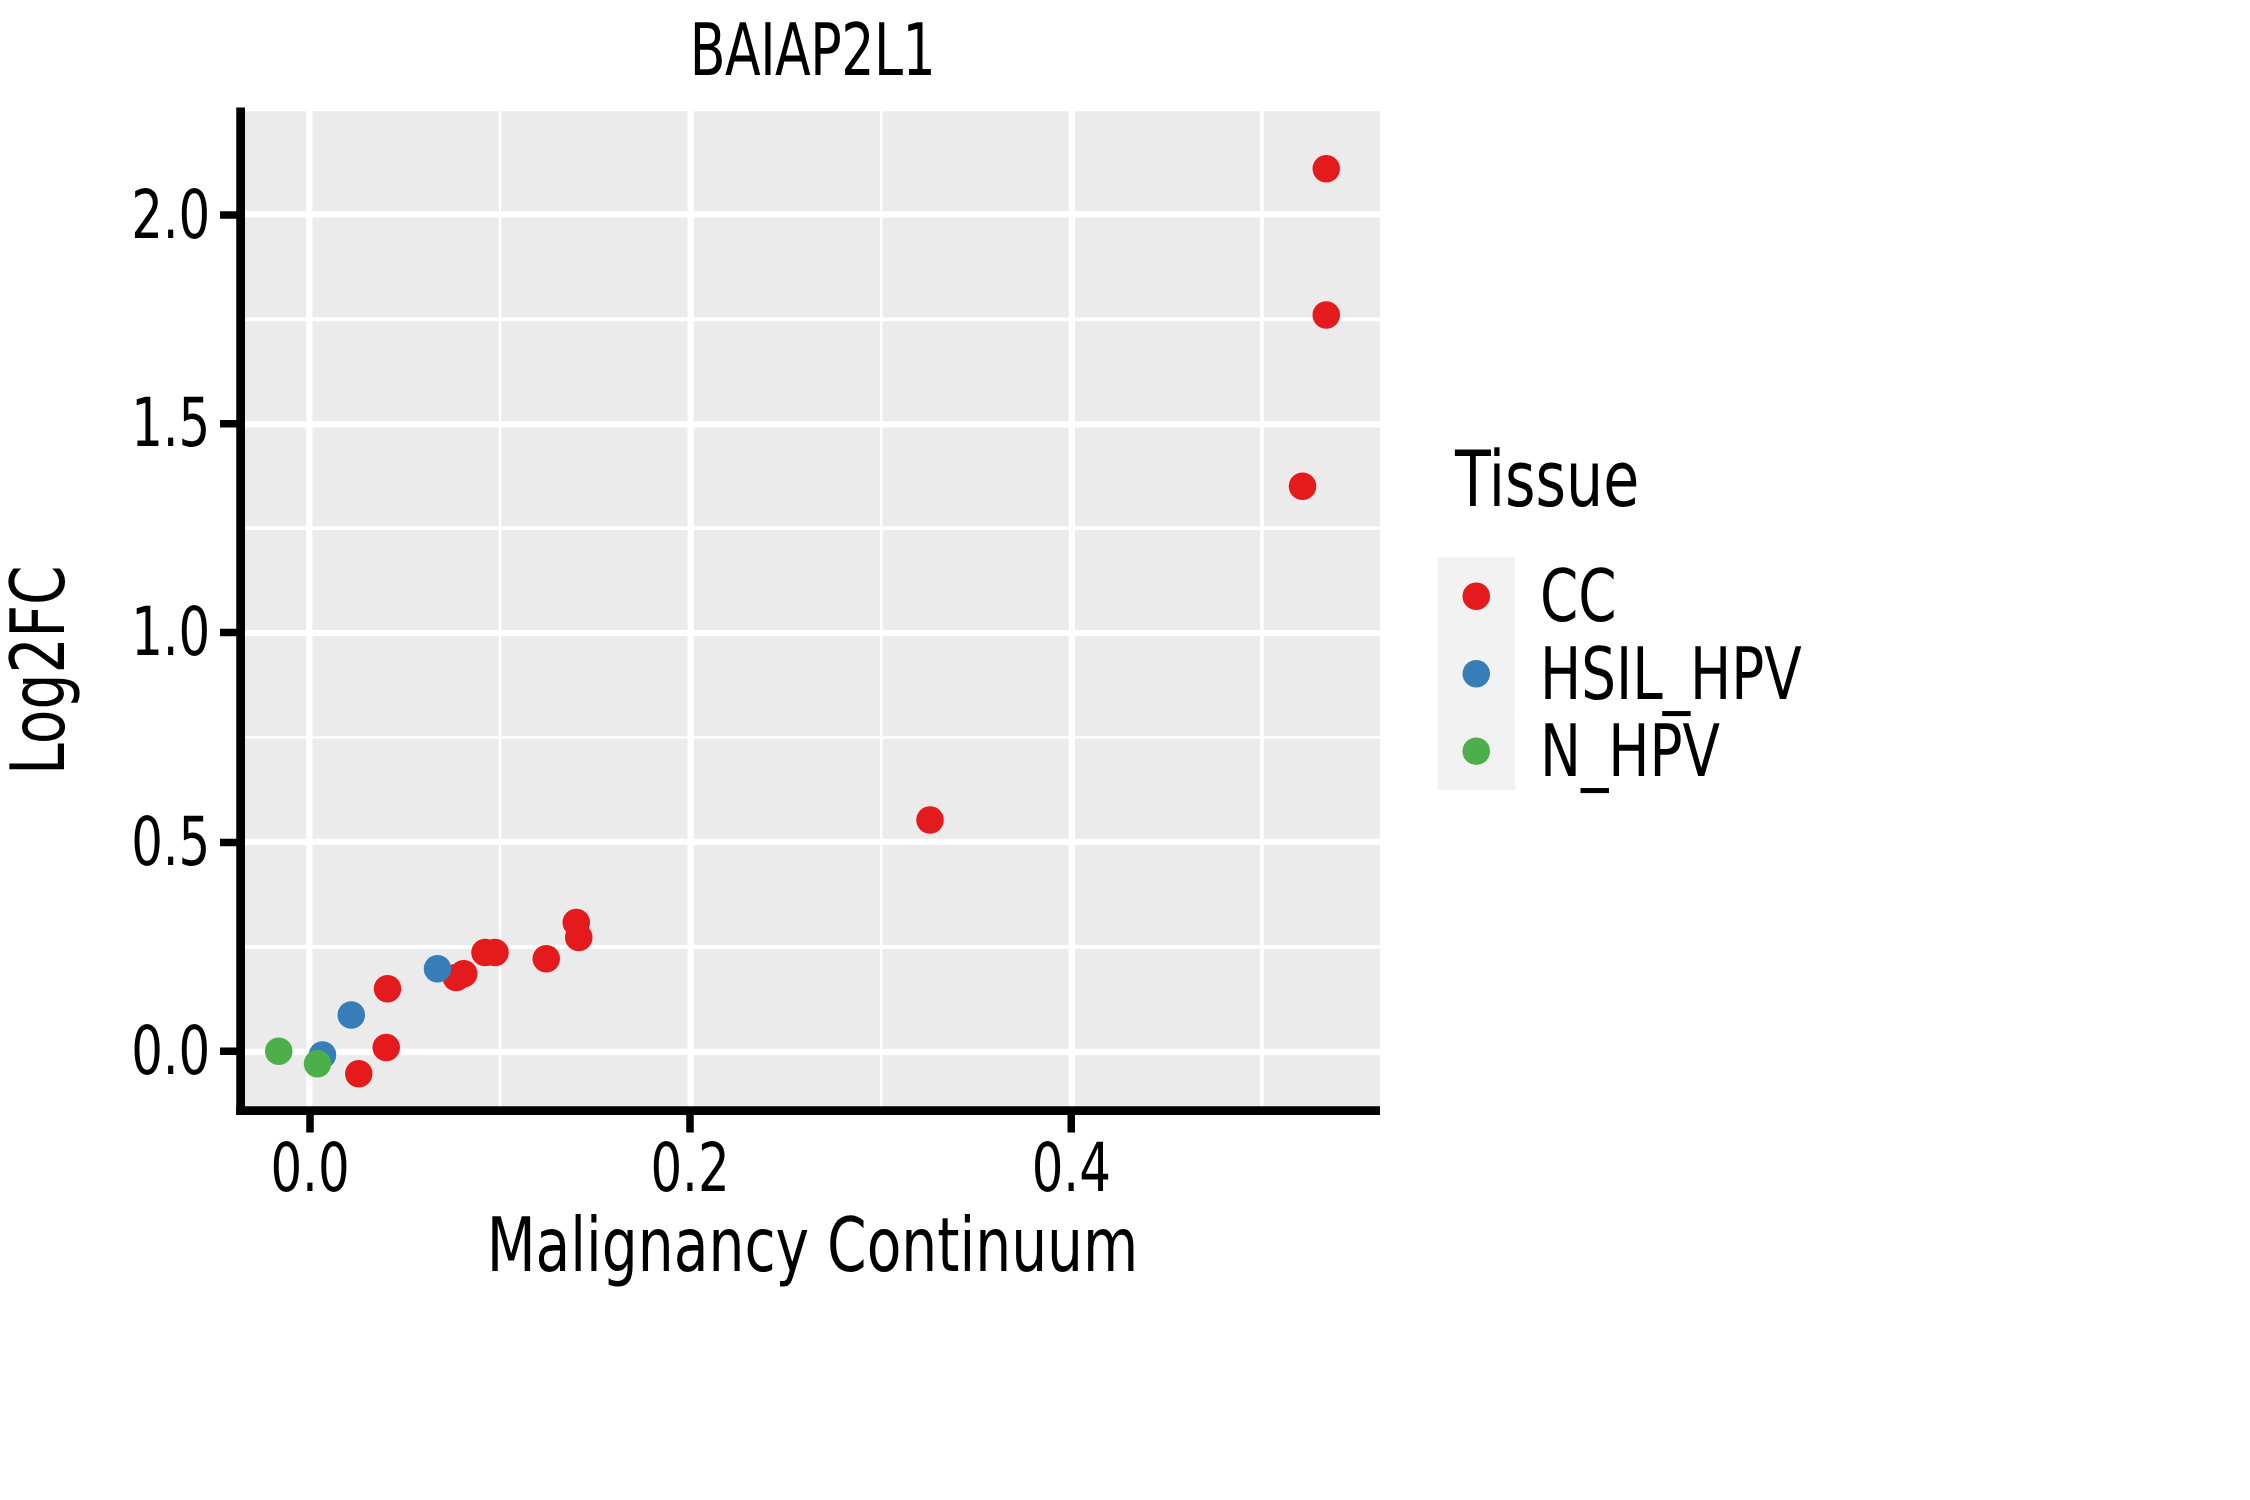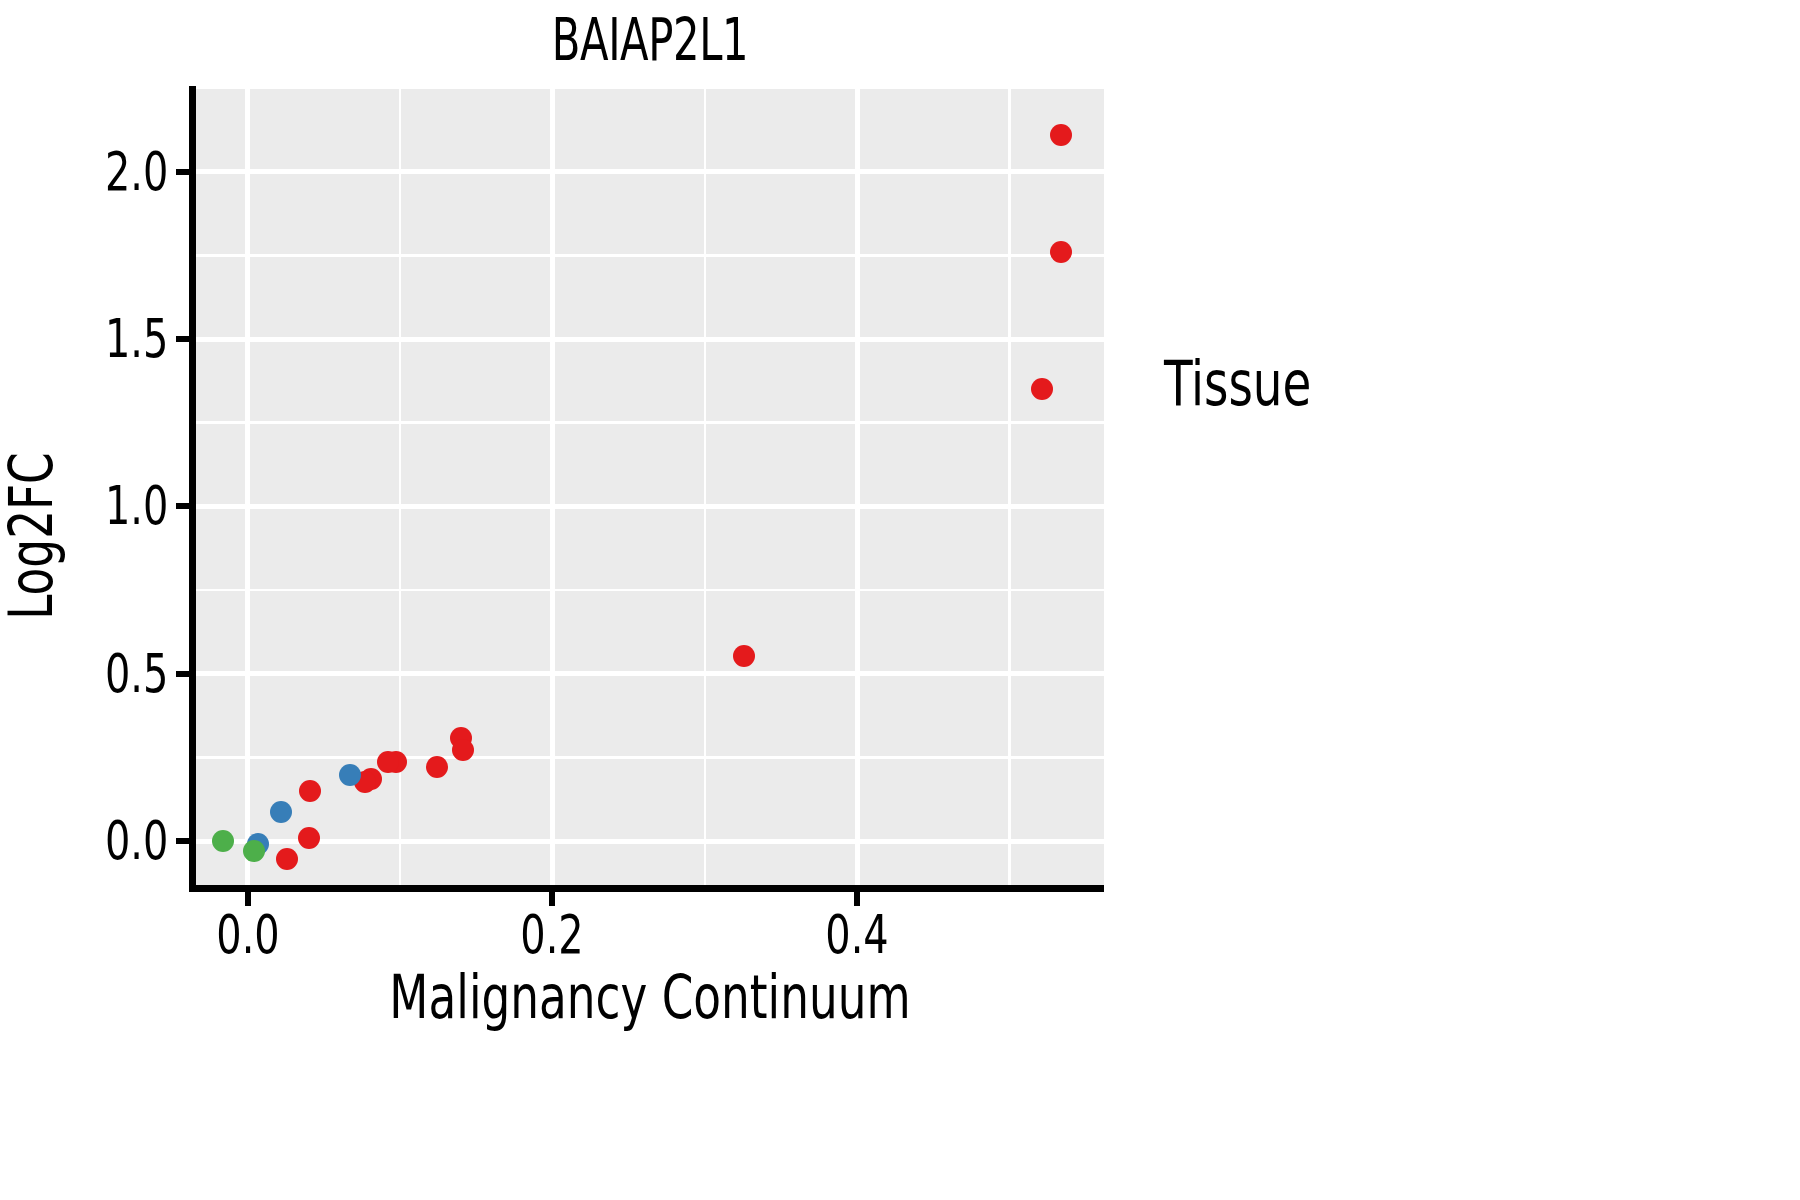--- a/index.html
+++ b/index.html
@@ -272,15 +272,35 @@
       <div class="xlab-tick" style="left: 552.497px;">0.2</div>
       <div class="tick-x" style="left: 857.195px;"></div>
       <div class="xlab-tick" style="left: 857.195px;">0.4</div>
     </div>
 
   <div class="axis-title-x">Malignancy Continuum</div>
   <div class="axis-title-y">Log2FC</div>
 
   <div class="legend">
     <div class="legend-title">Tissue</div>
+    <div class="legend-items" id="legend-items">
+        <div class="legend-row">
+          <div class="legend-key">
+            <div class="legend-key-dot" style="background: rgb(228, 26, 28);"></div>
+          </div>
+          <div class="legend-label">CC</div>
+        </div>
+        <div class="legend-row">
+          <div class="legend-key">
+            <div class="legend-key-dot" style="background: rgb(55, 126, 184);"></div>
+          </div>
+          <div class="legend-label">HSIL_HPV</div>
+        </div>
+        <div class="legend-row">
+          <div class="legend-key">
+            <div class="legend-key-dot" style="background: rgb(77, 175, 74);"></div>
+          </div>
+          <div class="legend-label">N_HPV</div>
+        </div>
+      </div>
   </div>
 
 </div>
 
 </body></html>

